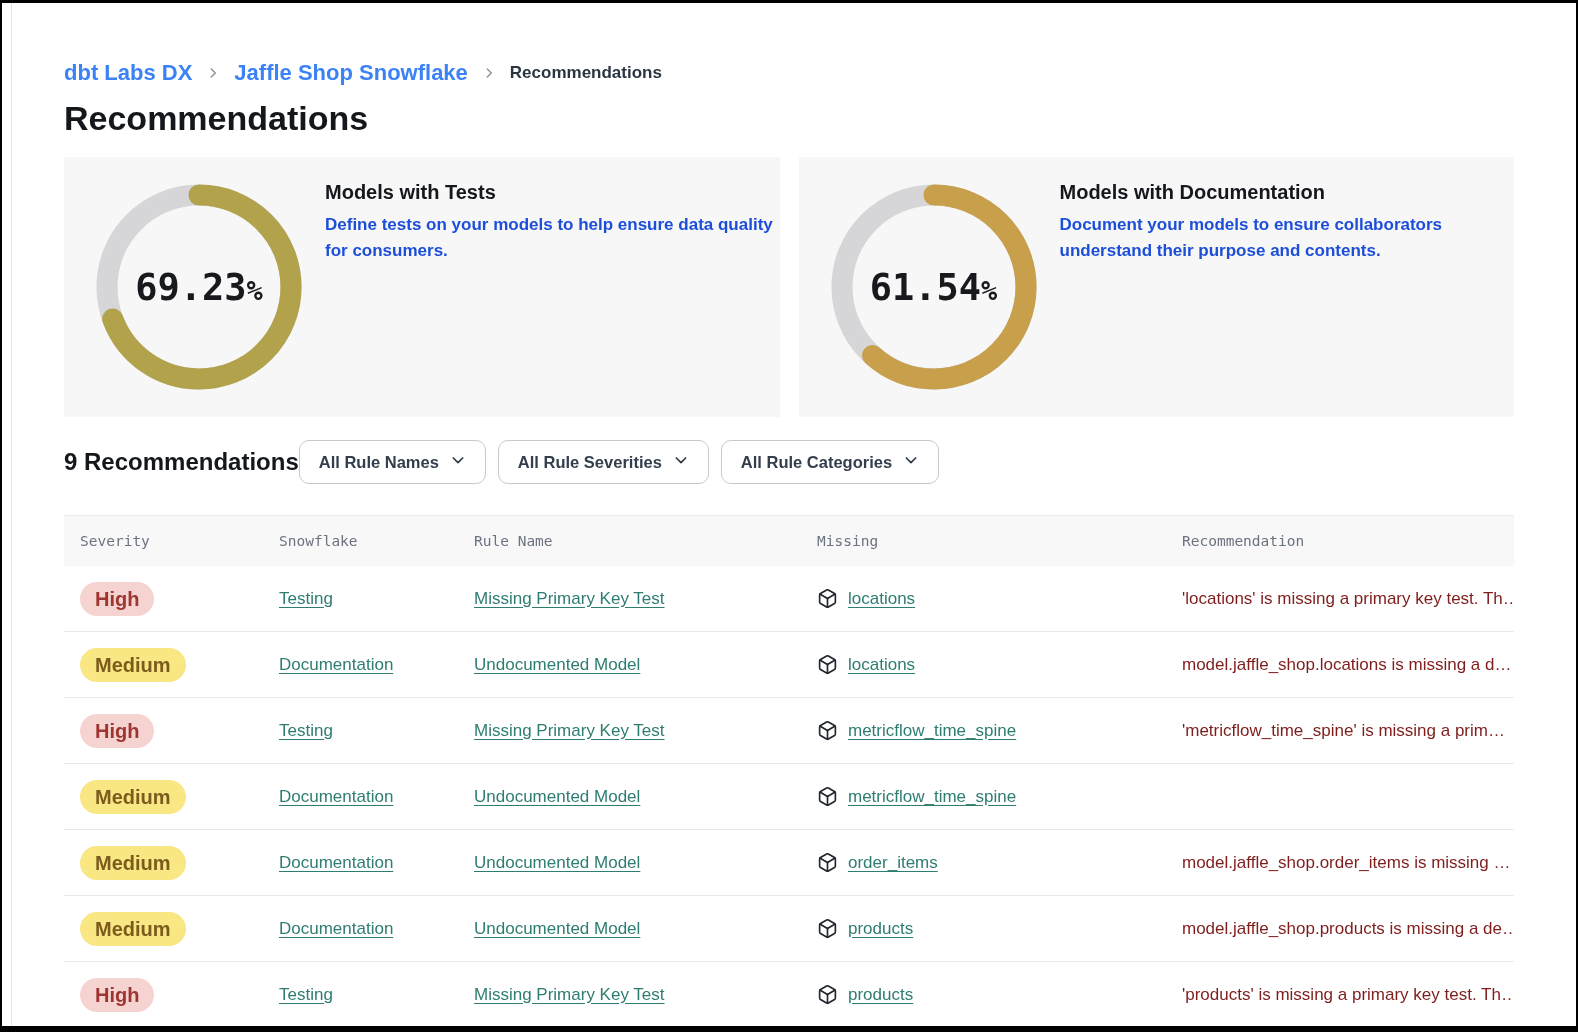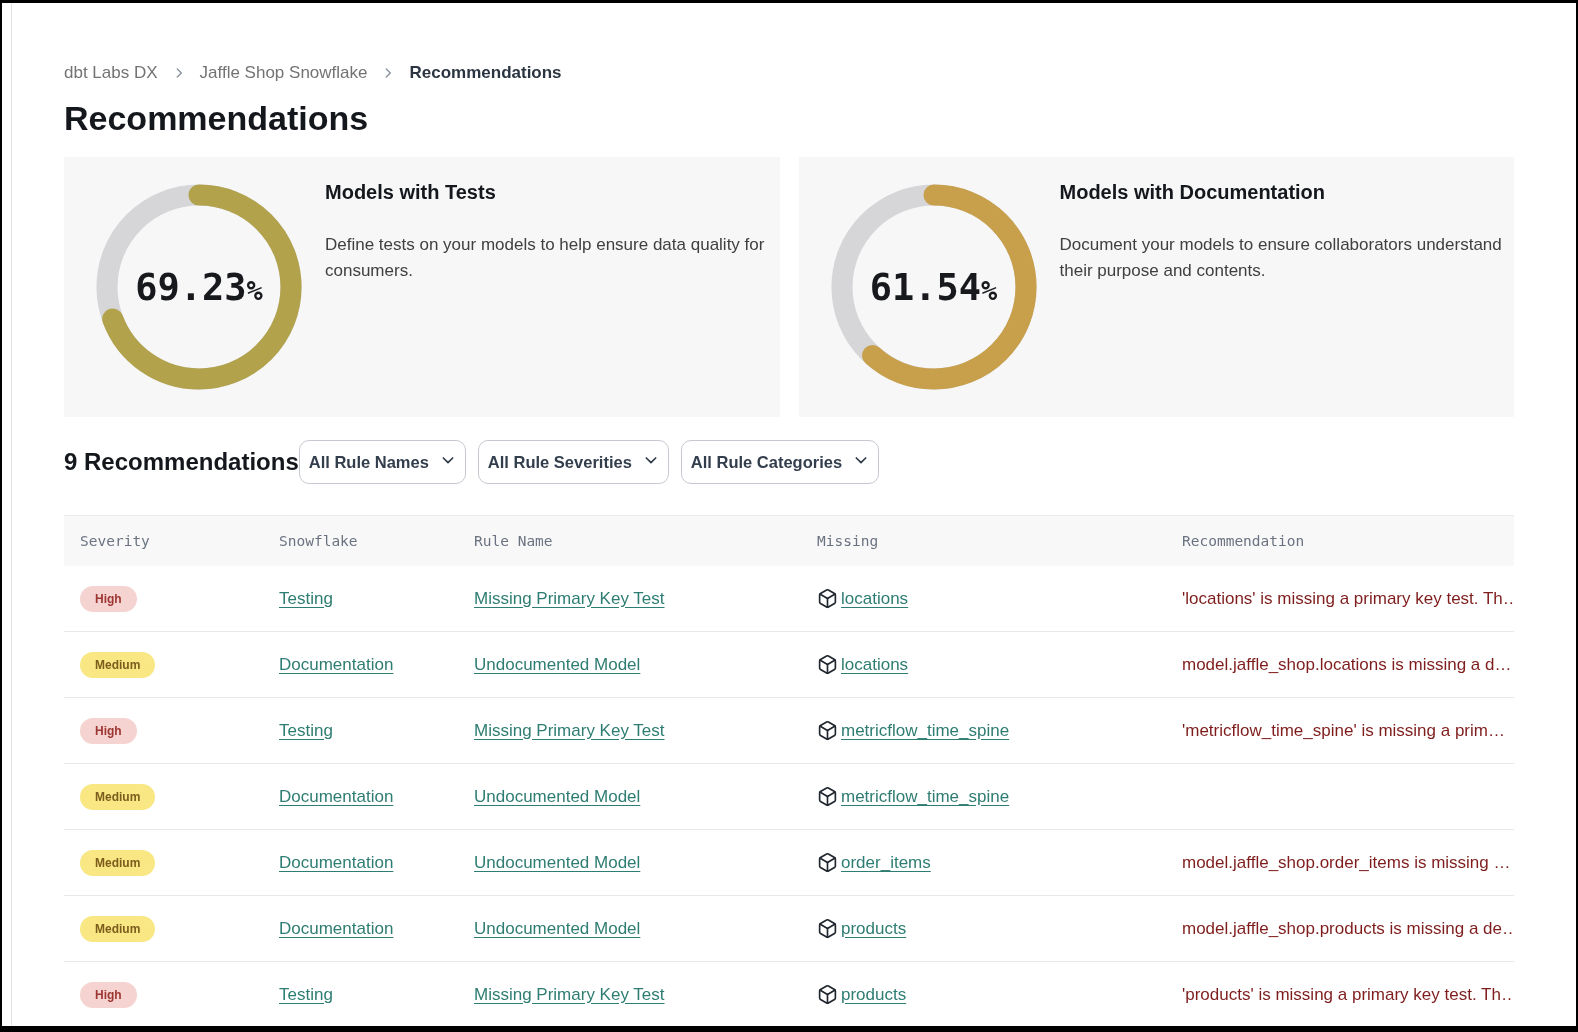--- a/index.html
+++ b/index.html
@@ -11,49 +11,49 @@
     border-top:3px solid #000; border-left:2px solid #000;
     border-right:2px solid #000; border-bottom:6px solid #000;
     overflow:hidden;
   }
   .left-divider { position:absolute; left:9px; top:0; bottom:0; width:1px; background:#e4e4e6; }
 
   .content { position:relative; padding:0 62px; }
 
   
   .breadcrumb { margin-top:58px; display:flex; align-items:center; gap:14px; height:24px; }
-  .breadcrumb a { font-size:17px; font-weight:400; color:#737373; text-decoration:none; cursor:pointer; }
+  .breadcrumb a { font-size:22px; font-weight:700; color:#3b82f6; text-decoration:none; cursor:pointer; }
   .breadcrumb .crumb-current { font-size:17px; font-weight:700; color:#2b3542; }
   .crumb-sep { display:flex; align-items:center; color:#8a929c; }
 
   h1.page-title { margin-top:12px; font-size:34px; line-height:42px; font-weight:600; color:#14171c; }
 
   
   .cards { margin-top:18px; display:flex; gap:19px; }
   .card { position:relative; flex:1; height:260px; background:#f7f7f8; }
   .donut-wrap { position:absolute; left:20px; top:15px; width:230px; height:230px; }
   .donut-wrap svg { width:100%; height:100%; }
   .donut-track { fill:none; stroke:#d6d5d7; stroke-width:11; }
   .donut-value { fill:none; stroke-width:11; stroke-linecap:round; }
   .donut-label {
     position:absolute; inset:0; display:flex; align-items:center; justify-content:center;
     font-family:"DejaVu Sans Mono", monospace; font-weight:700; color:#17191d;
   }
   .donut-label .num { font-size:37px; }
   .donut-label .pct { font-size:27px; margin-top:6px; }
   .card-text { position:absolute; left:261px; top:24px; width:470px; }
   .card-title { font-size:20px; font-weight:700; color:#14171c; }
-  .card-desc { margin-top:28px; font-size:17px; line-height:26px; color:#404040; max-width:452px; }
+  .card-desc { margin-top:8px; font-size:17px; line-height:26px; color:#1d4ed8; max-width:452px;font-weight:bold; }
 
   
   .list-row { margin-top:22px; height:46px; display:flex; align-items:center; }
   .list-count { font-size:24px; font-weight:700; color:#14171c; }
   .filters { display:flex; gap:12px; }
   .filter-btn {
-    display:flex; align-items:center; gap:11px; height:44px; padding:0 9px;
+    display:flex; align-items:center; gap:11px; height:44px; padding:0 19px;
     background:#ffffff; border:1px solid #c6cad0; border-radius:10px;
     font-family:"Liberation Sans", sans-serif; font-size:16.5px; font-weight:600; color:#333e4d; cursor:pointer;
   }
 
   
   .table { margin-top:30px; border-top:1px solid #ececee; }
   .thead, .trow {
     display:grid;
     grid-template-columns:199px 195px 343px 365px 1fr;
     align-items:center;
@@ -61,24 +61,24 @@
   .thead { height:50px; background:#f8f8f9; }
   .thead > div {
     padding-left:16px;
     font-family:"DejaVu Sans Mono", monospace; font-size:14.5px; color:#6b7380;
   }
   .trow { height:66px; border-bottom:1px solid #e8e8ea; background:#ffffff; }
   .trow > div { padding-left:16px; overflow:hidden; white-space:nowrap; }
 
   .badge {
     display:inline-block; padding:7px 15px; border-radius:999px;
-    font-size:12px; font-weight:700; line-height:1;
+    font-size:20px; font-weight:700; line-height:1;
   }
   a.cell-link { font-size:17px; color:#2e7d72; text-decoration:underline; text-underline-offset:3px; cursor:pointer; }
-  .res-cell { display:flex; align-items:center; gap:3px; }
+  .res-cell { display:flex; align-items:center; gap:10px; }
   .cube { flex:0 0 auto; color:#20262e; }
   .rec-text { font-size:17px; color:#7f1d1d; }
 </style>
 </head>
 <body>
 
 <div class="screen">
   <div class="left-divider"></div>
 
   <div class="content">

